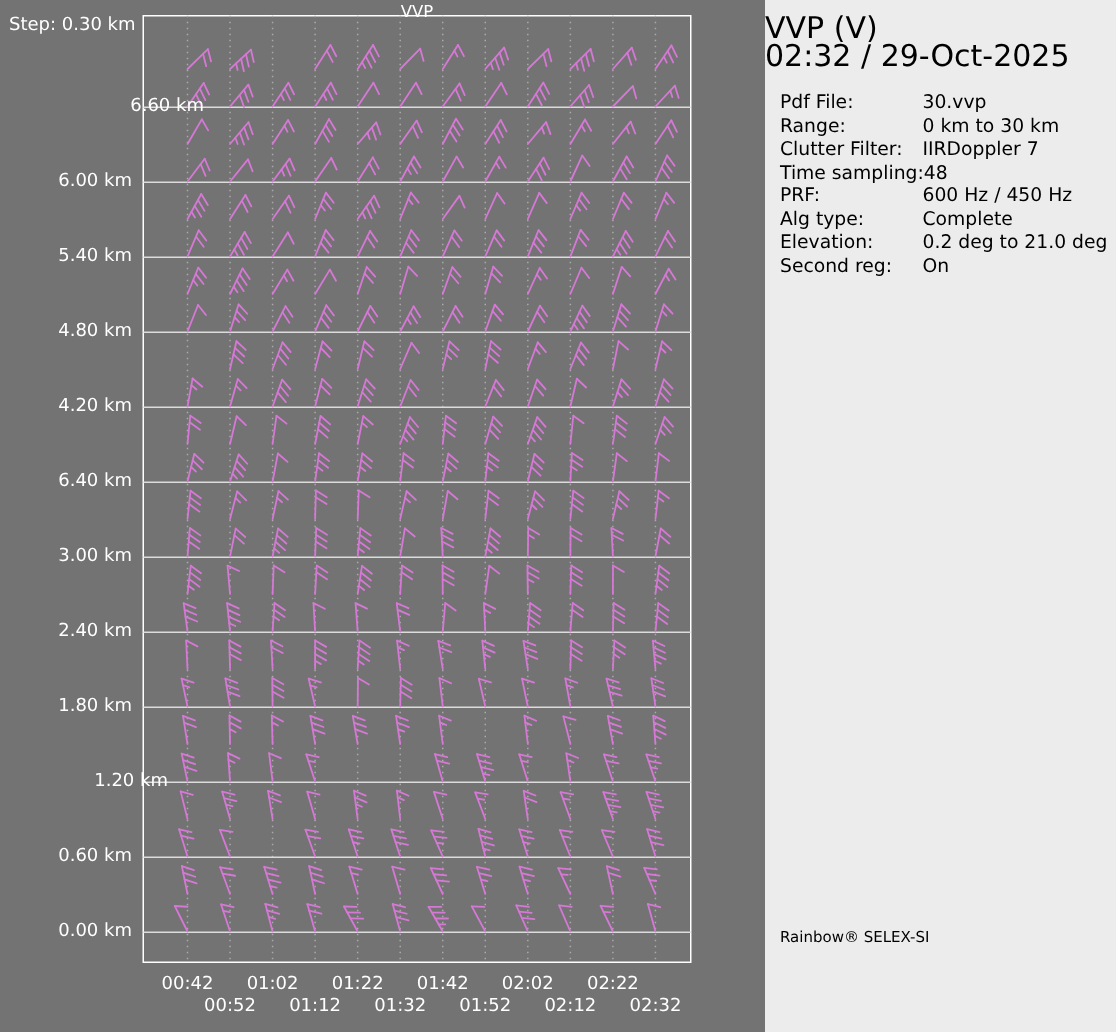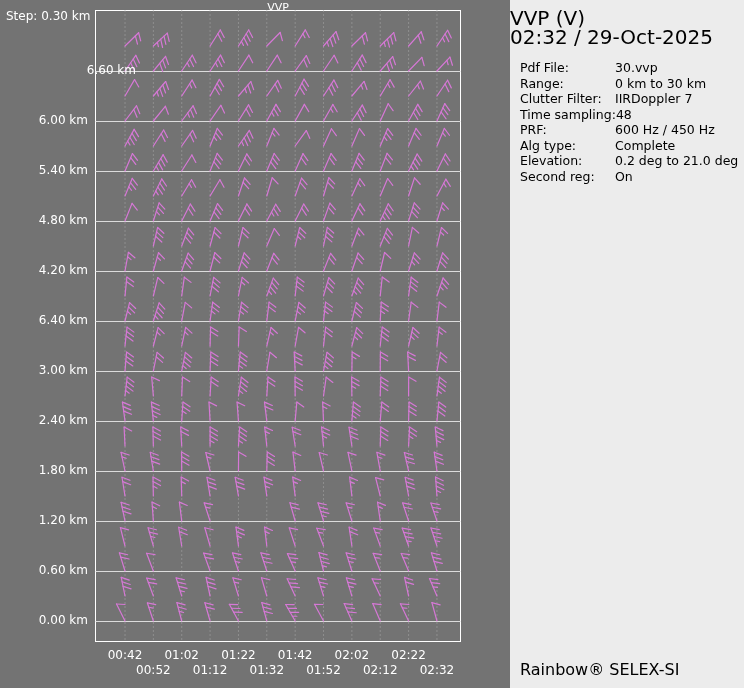--- a/index.html
+++ b/index.html
@@ -16,21 +16,21 @@
   #info-panel{
     position:absolute;left:510px;top:0;width:234px;height:688px;
     background:#ececec;color:#000;
   }
   .info-title{width:100%;text-align:left;font-size:20px;line-height:19px;}
   .info-title.first{padding-top:9px;}
   #fields{margin-top:13px;padding-left:10px;font-size:12.5px;line-height:15.5px;}
   .kv{white-space:nowrap;}
   .k{display:inline-block;min-width:95px;}
   .v{display:inline-block;}
-  .footer{position:absolute;left:10px;top:620px;font-size:16px;margin-top:40px;}
+  .footer{position:absolute;left:10px;top:620px;font-size:10px;}
 </style>
 </head>
 <body>
 
 <div id="window">
 
   <div id="plot-panel">
     <div class="step-label">Step: 0.30 km</div>
     <div class="plot-title">VVP</div>
     <svg id="plot-svg" width="510" height="688">
@@ -1013,21 +1013,21 @@
     <div id="y-labels">
         <div class="ytick" style="top: 63px; padding-left: 48px;">6.60 km</div>
         <div class="ytick" style="top: 113px; text-align: right;">6.00 km</div>
         <div class="ytick" style="top: 163px;">5.40 km</div>
         <div class="ytick" style="top: 213px;">4.80 km</div>
         <div class="ytick" style="top: 263px;">4.20 km</div>
         <div class="ytick" style="top: 313px;">6.40 km</div>
         <div class="ytick" style="top: 363px;">3.00 km</div>
         <div class="ytick" style="top: 413px;">2.40 km</div>
         <div class="ytick" style="top: 463px;">1.80 km</div>
-        <div class="ytick" style="top: 513px;">1.20 km</div>
+        <div class="ytick" style="top: 513px; padding-left: 24px;">1.20 km</div>
         <div class="ytick" style="top: 563px;">0.60 km</div>
         <div class="ytick" style="top: 613px;">0.00 km</div>
       </div>
     <div id="x-labels">
         <div class="xtick" style="left: 101px; top: 648px;">00:42</div>
         <div class="xtick" style="left: 129.36px; top: 663px;">00:52</div>
         <div class="xtick" style="left: 157.72px; top: 648px;">01:02</div>
         <div class="xtick" style="left: 186.08px; top: 663px;">01:12</div>
         <div class="xtick" style="left: 214.44px; top: 648px;">01:22</div>
         <div class="xtick" style="left: 242.8px; top: 663px;">01:32</div>

